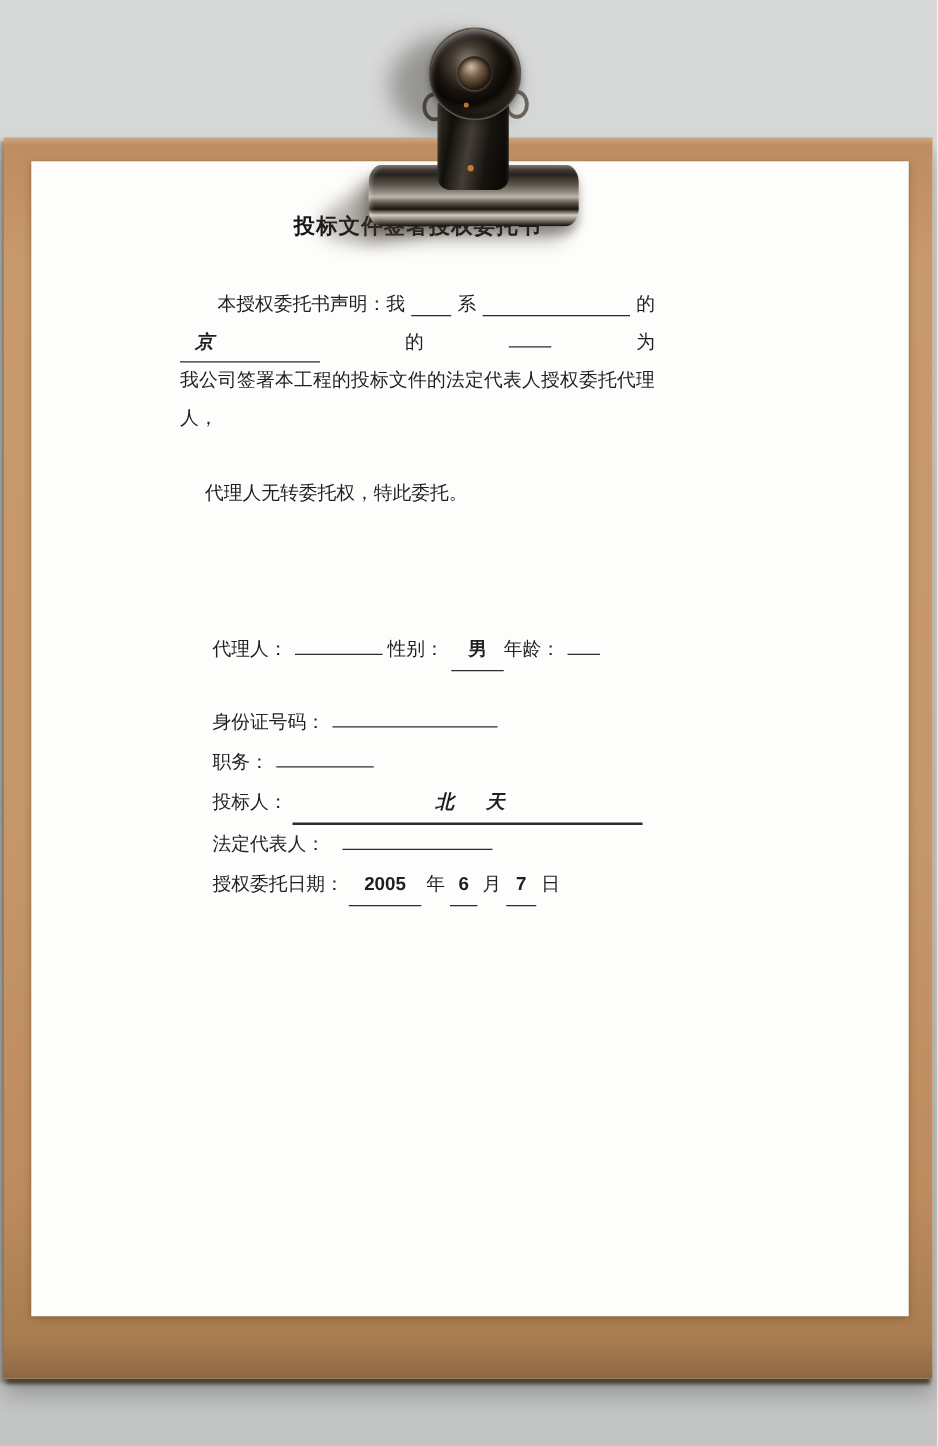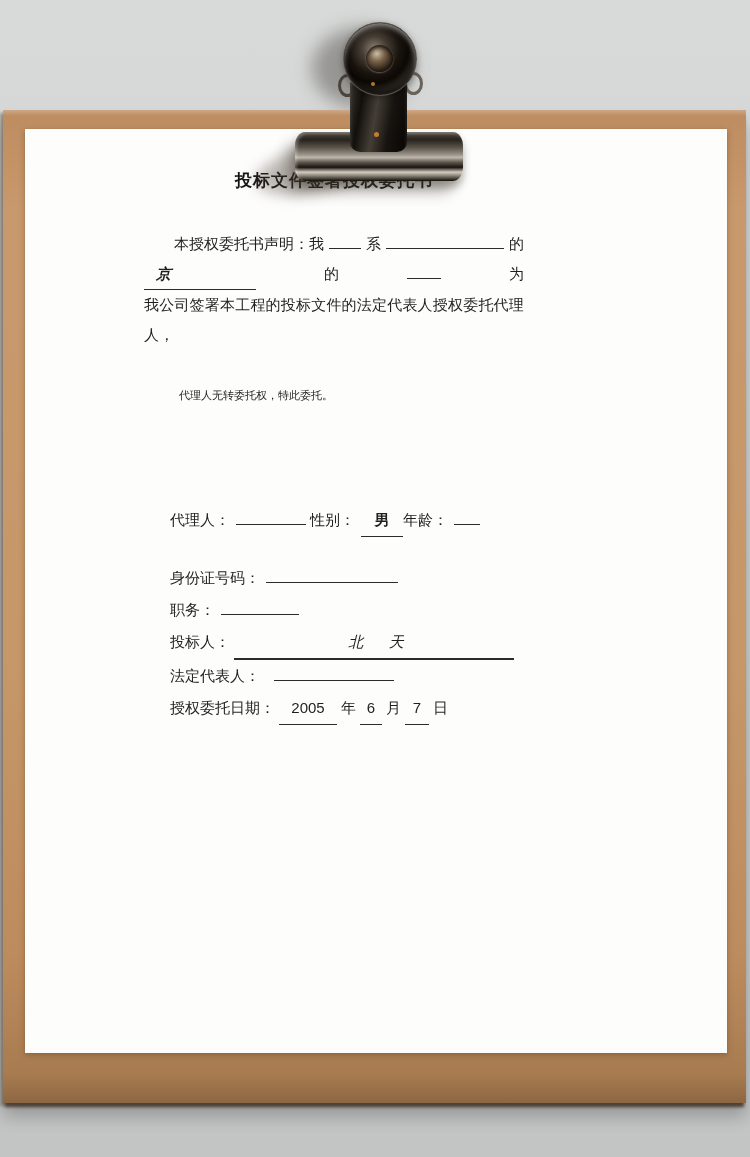--- a/index.html
+++ b/index.html
@@ -17,35 +17,35 @@
   
   .paper{position:absolute;left:25px;top:129px;width:702px;height:924px;
          background:#fdfdfc;box-shadow:0 2px 6px rgba(80,55,30,.35), 0 0 1px rgba(120,90,60,.4);}
 
   
   .doc-title{position:absolute;left:144px;top:169px;width:380px;text-align:center;
          font-family:"Liberation Sans","DejaVu Sans",sans-serif;
          font-weight:bold;font-size:17px;line-height:24px;color:#151515;letter-spacing:1px;}
   .p1{position:absolute;left:144px;top:229px;width:380px;font-size:15px;line-height:30px;color:#1f1f1f;}
   .fline{display:flex;justify-content:space-between;align-items:baseline;}
-  .fline.indent{padding-left:30px;}
+  .fline.indent{padding-left:30px;align-items:center;}
   .plain{letter-spacing:.2px;}
-  .p2{position:absolute;left:152px;top:380px;width:380px;font-size:11px;line-height:30px;
+  .p2{position:absolute;left:137px;top:380px;width:380px;font-size:15px;line-height:30px;
       color:#1f1f1f;text-indent:27px;}
   .form{position:absolute;left:170px;top:504px;width:420px;font-size:15px;line-height:32px;color:#1f1f1f;}
   .frow{white-space:nowrap;}
   .frow.r2{margin-top:25px;}
 
   
   .bl{display:inline-block;border-bottom:1px solid #2b2b2b;height:17px;vertical-align:baseline;}
   .bl.filled{height:auto;text-align:center;}
   .fill-kai{font-weight:bold;font-style:italic;letter-spacing:4px;}
-  .bidder-fill{text-align:left;padding-left:10px;font-weight:normal;font-style:italic;
+  .bidder-fill{text-align:left;padding-left:10px;font-weight:bold;font-style:italic;
                letter-spacing:6px;border-bottom-width:2px;white-space:pre;}
-  .num{font-family:"Liberation Sans","DejaVu Sans",sans-serif;font-weight:400;font-size:15px;}
+  .num{font-family:"Liberation Sans","DejaVu Sans",sans-serif;font-weight:700;font-size:15px;}
   .bold{font-weight:bold;}
   .w32{width:32px}.w100{width:100px}.w34{width:34px}.w118{width:118px}
   .w70{width:70px}.w42{width:42px}.w26{width:26px}.w132{width:132px}
   .w78{width:78px}.w270{width:270px}.w120{width:120px}
   .w58{width:58px}.w22{width:22px}.w24{width:24px}
   .ml6{margin-left:6px}.ml8{margin-left:4px}.ml10{margin-left:0}
   .ml14{margin-left:14px}.ml4{margin-left:4px}
 
   
   .knob-wall-shadow{position:absolute;left:312px;top:28px;width:100px;height:80px;border-radius:50%;

